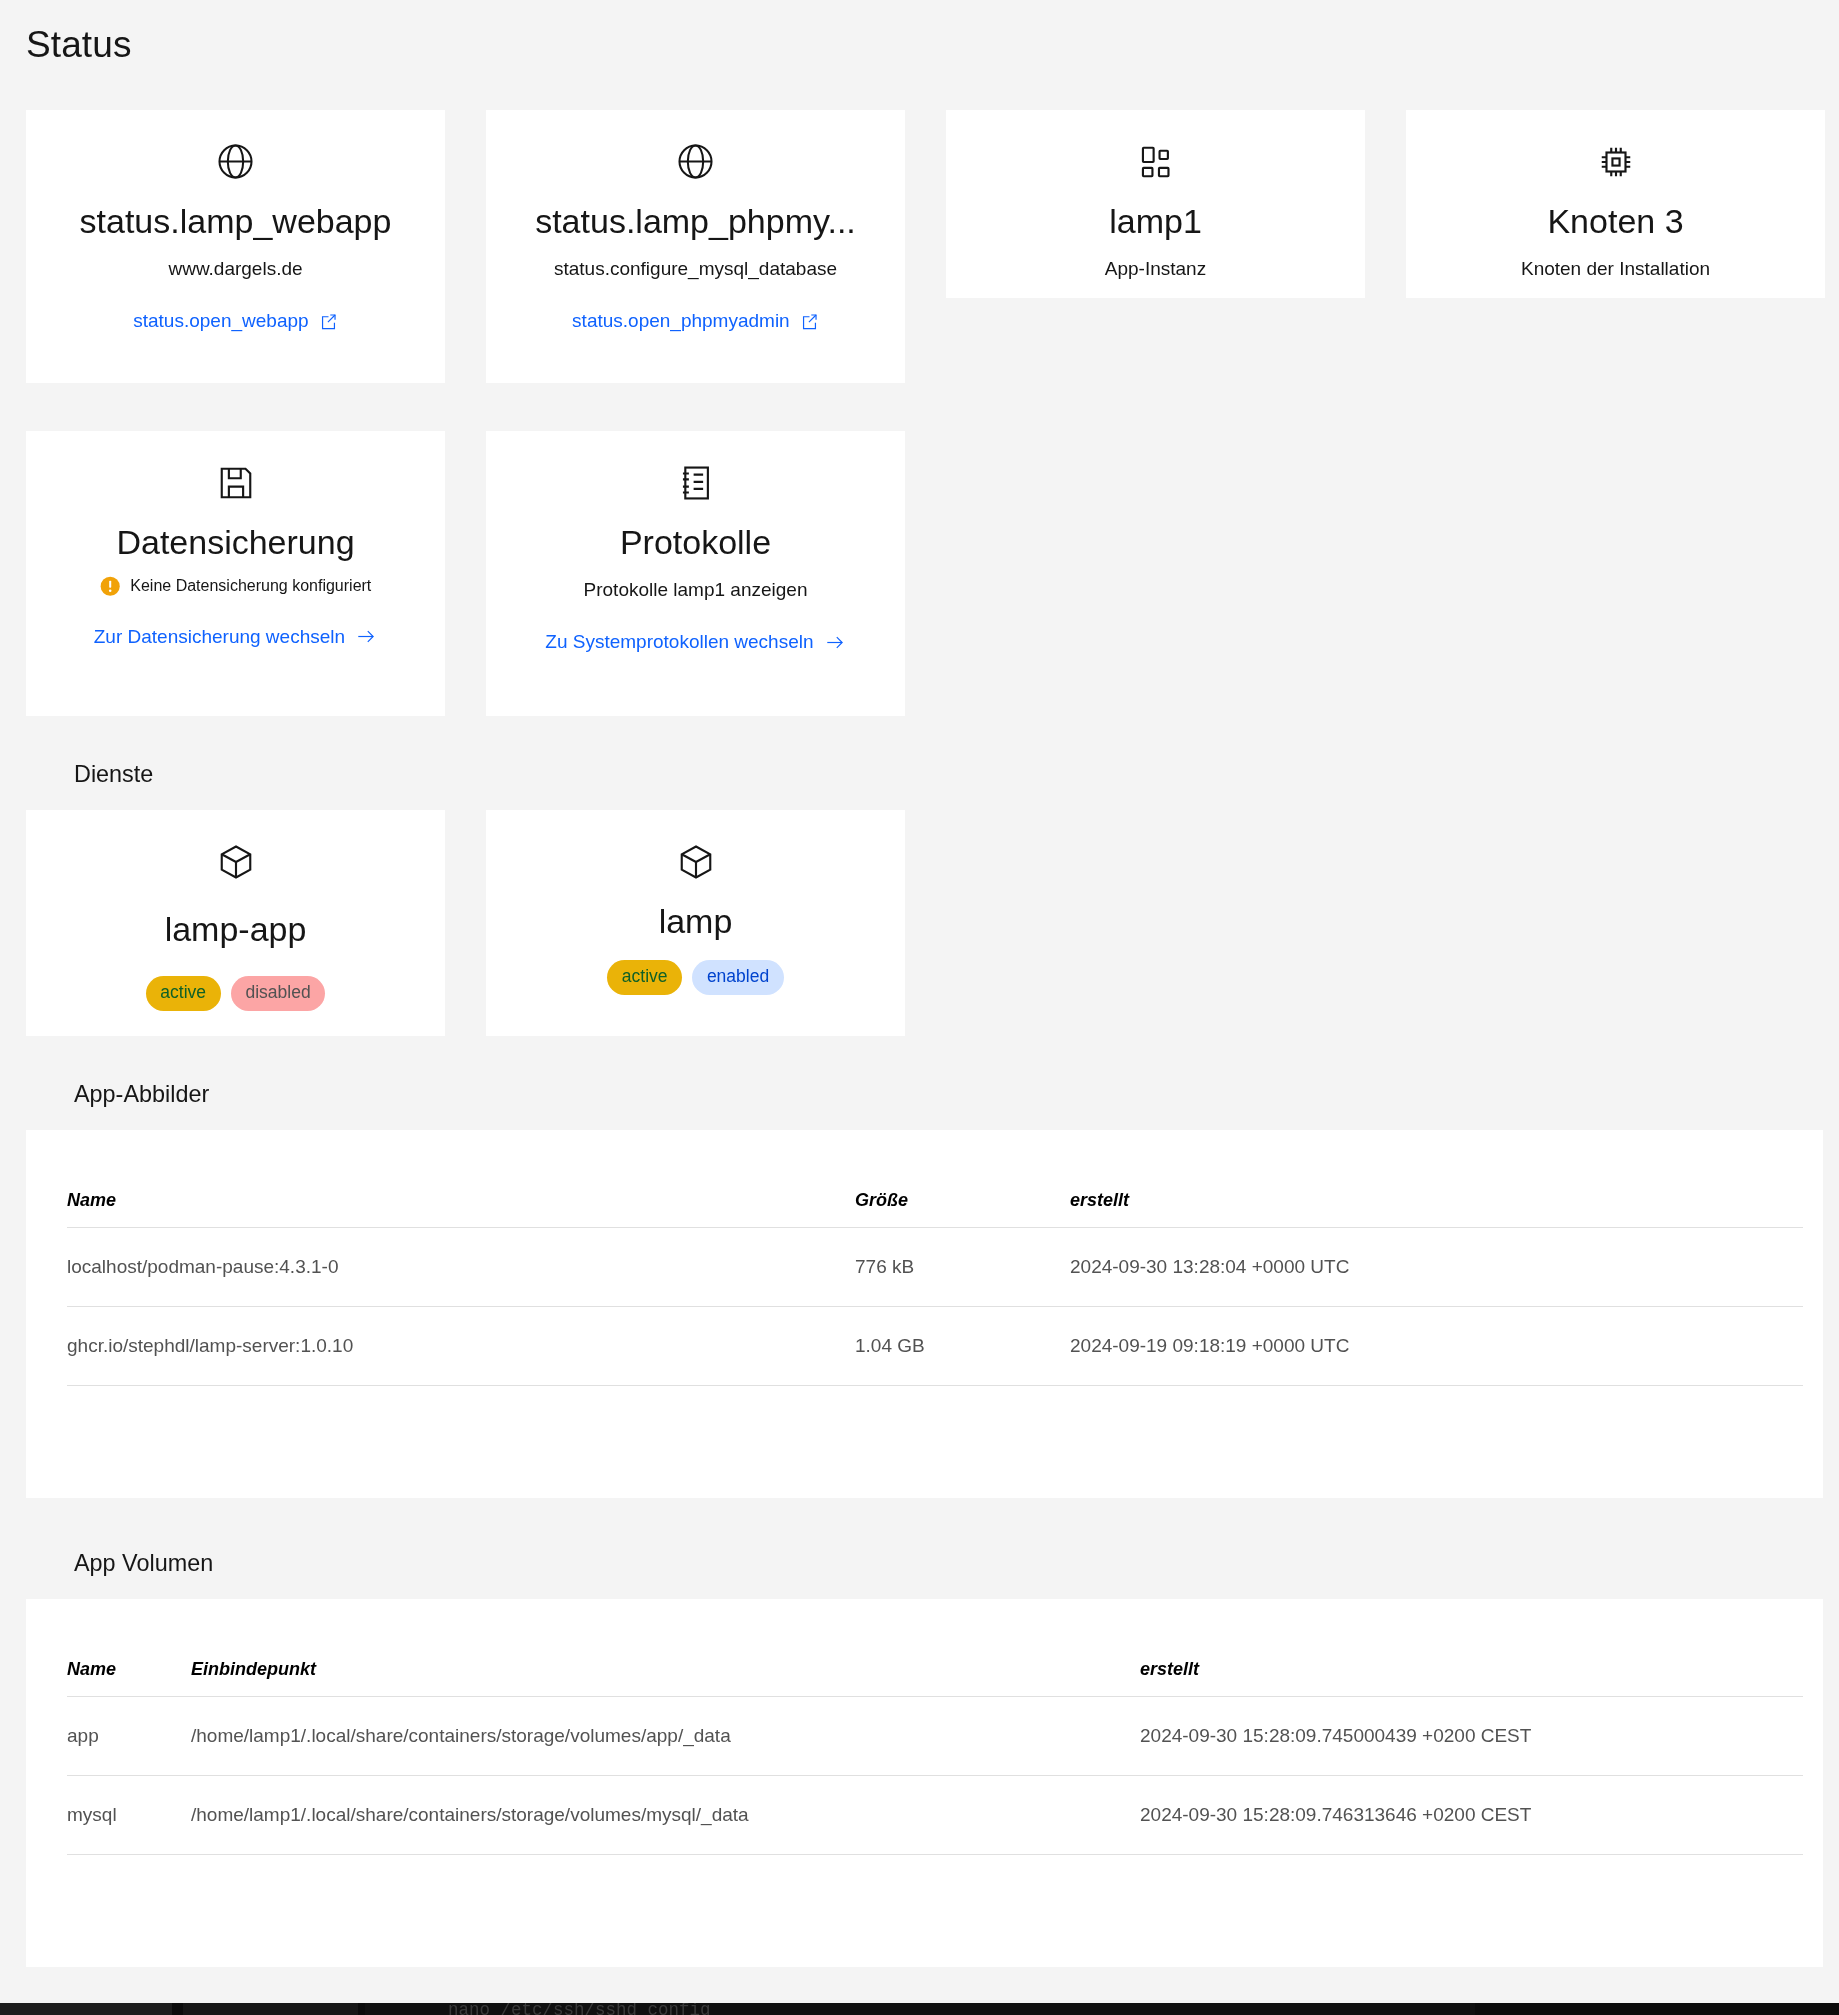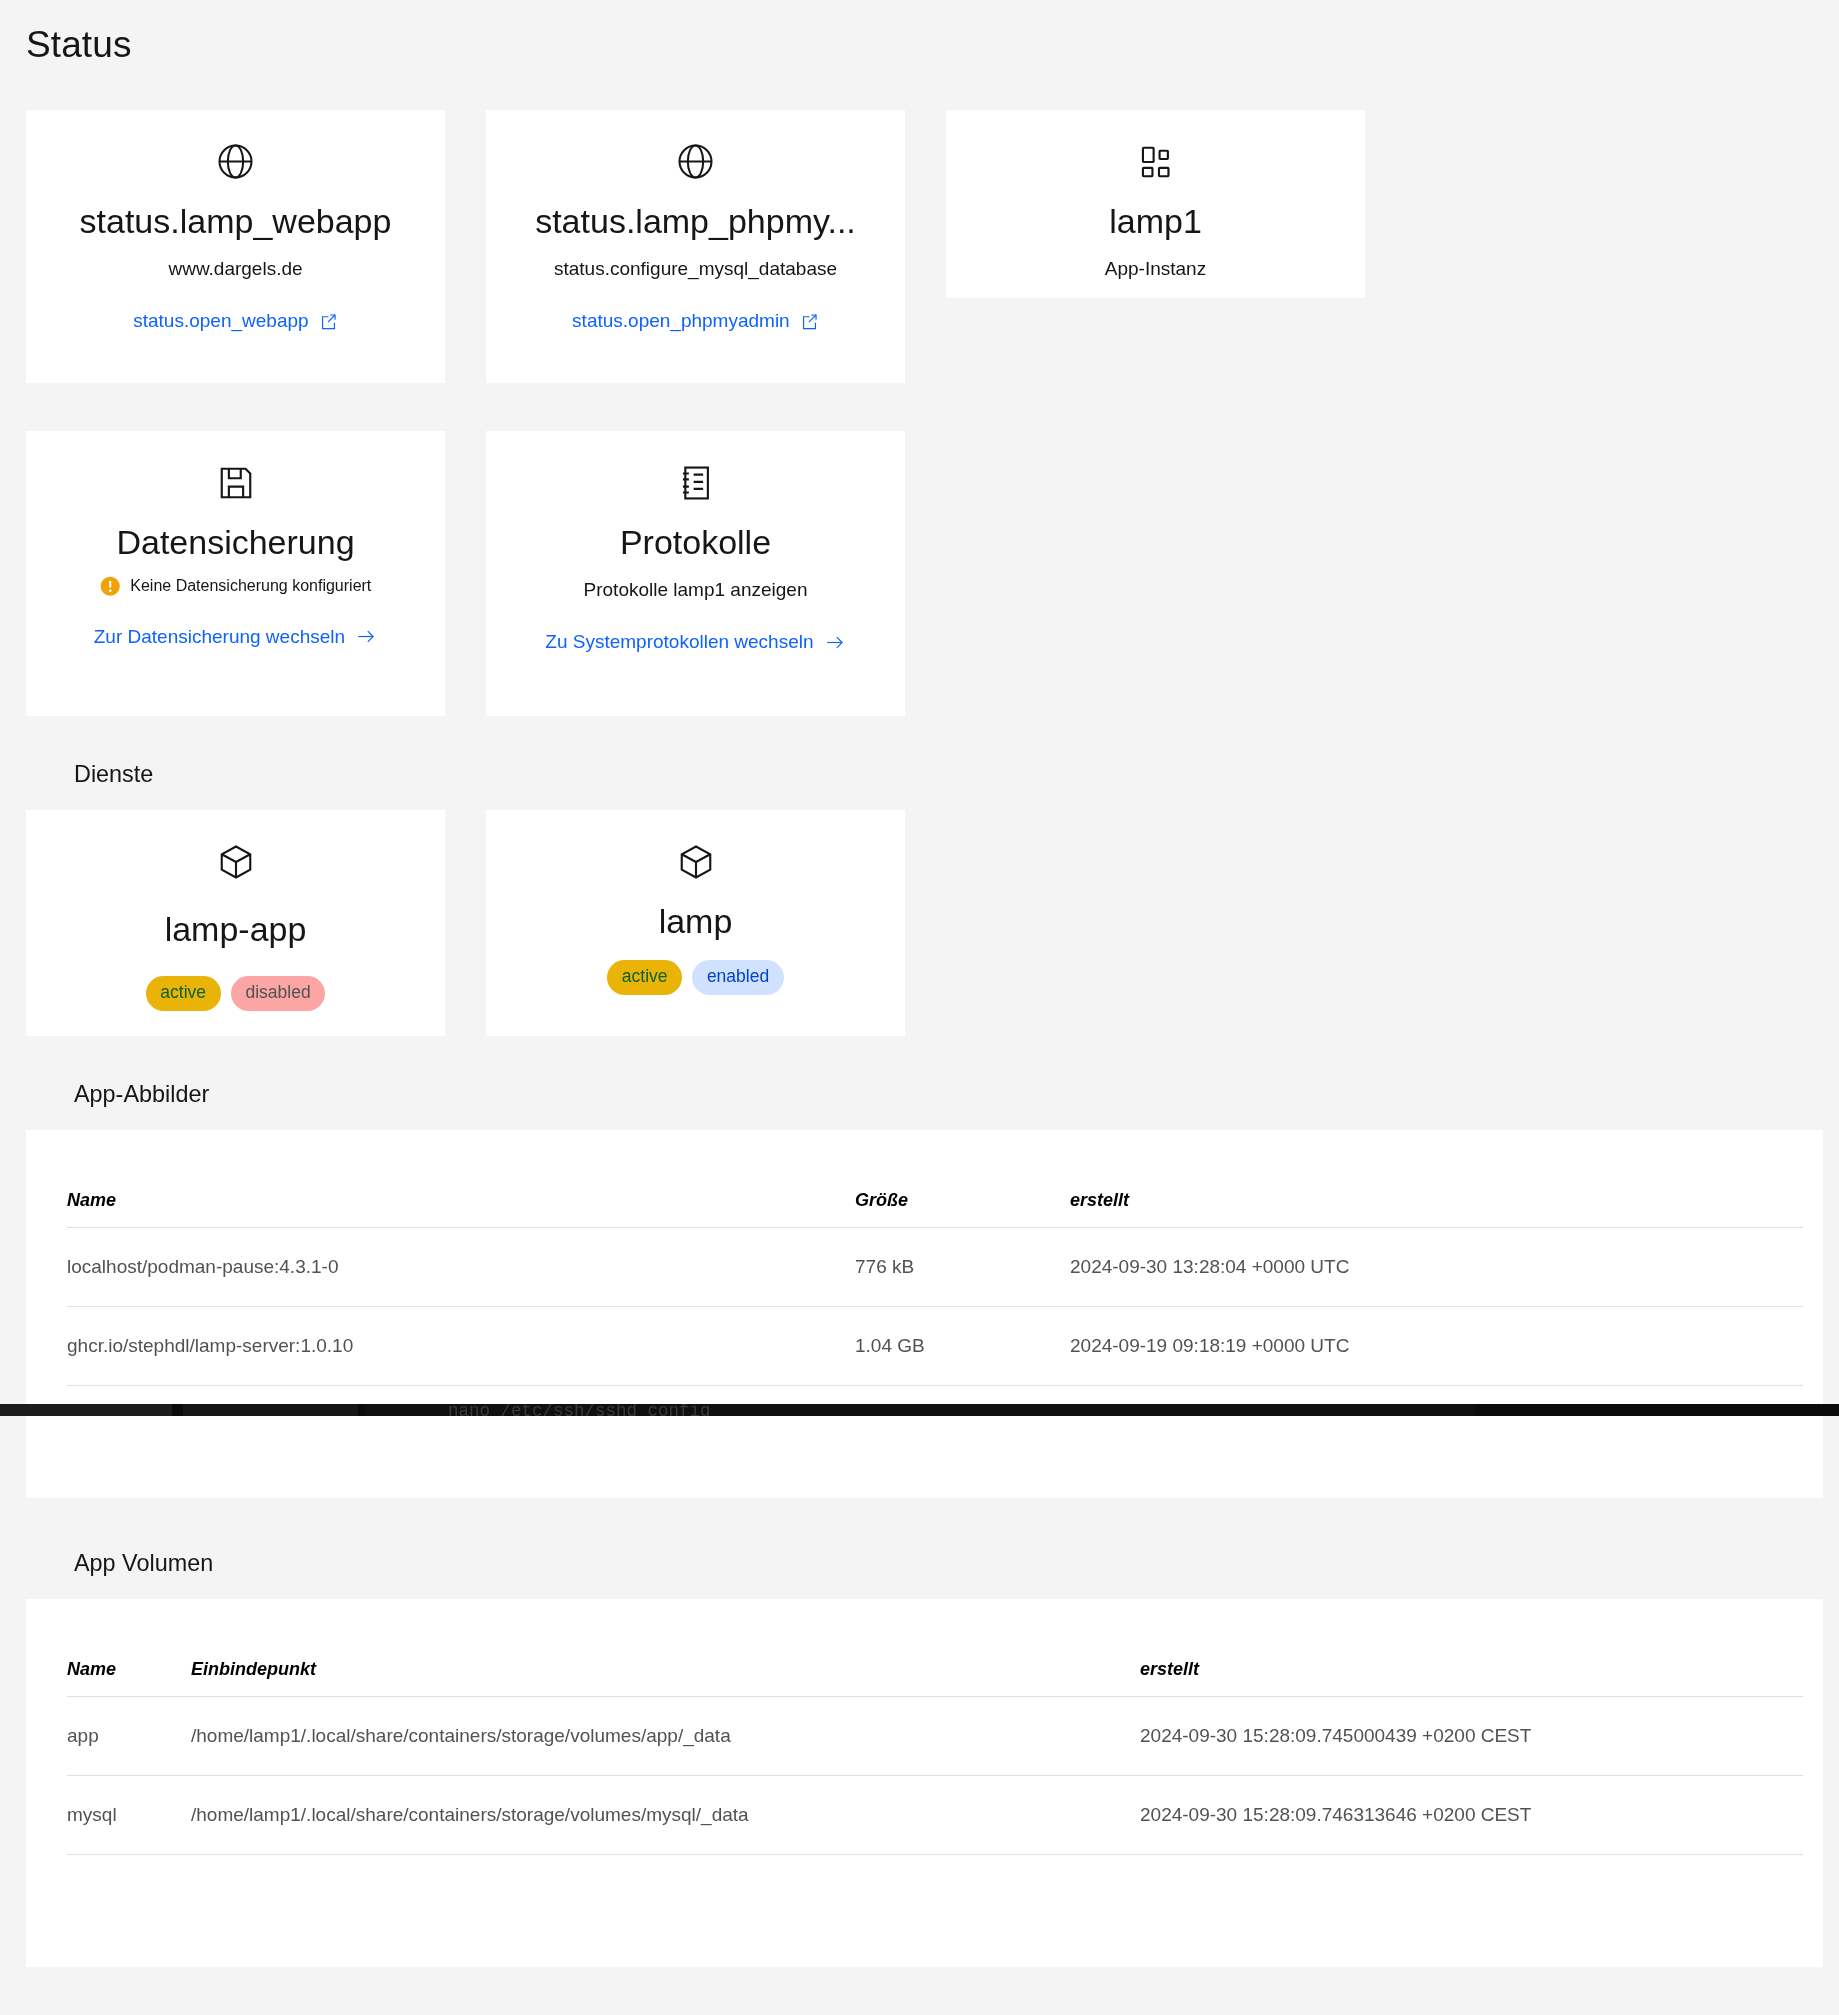--- a/index.html
+++ b/index.html
@@ -7,21 +7,21 @@
     margin: 0; padding: 0;
     width: 1840px; height: 2015px;
     background: #f4f4f4;
     font-family: "Liberation Sans", sans-serif;
     color: #161616;
     overflow: hidden;
   }
   .page {
     position: relative;
     width: 1840px;
-    height: 1416px;
+    height: 2015px;
     background: #f4f4f4;
   }
 
   
   .page-title {
     position: absolute;
     left: 26px; top: 23.4px;
     font-size: 37px;
     font-weight: 400;
     letter-spacing: 0.1px;
@@ -223,20 +223,31 @@
           <rect x="5" y="4" width="9" height="12" rx="0.6"></rect>
           <rect x="19" y="6.5" width="7" height="7" rx="0.6"></rect>
           <rect x="5" y="21" width="8" height="7" rx="0.6"></rect>
           <rect x="18.5" y="21" width="8" height="7" rx="0.6"></rect>
         </svg>
       </div>
       <div class="tile-name">lamp1</div>
       <div class="tile-sub">App-Instanz</div>
     </div>
 
+    <div class="tile" style="left:1380px; width:419px; height:188px;">
+      <div class="tile-icon">
+        <svg width="38" height="38" viewBox="0 0 32 32" fill="none" stroke="#161616" stroke-width="1.8">
+          <rect x="8" y="8" width="16" height="16"></rect>
+          <rect x="13" y="13" width="6" height="6"></rect>
+          <path d="M12 8V4M16 8V4M20 8V4M12 28v-4M16 28v-4M20 28v-4M8 12H4M8 16H4M8 20H4M28 12h-4M28 16h-4M28 20h-4"></path>
+        </svg>
+      </div>
+      <div class="tile-name">Knoten 3</div>
+      <div class="tile-sub">Knoten der Installation</div>
+    </div>
   </div>
 
   <div class="tile-row" style="top:431px; left:26px; width:1797px; height:285px;">
 
     <div class="tile" style="left:0px; width:419px; height:285px;">
       <div class="tile-icon">
         <svg width="38" height="38" viewBox="0 0 32 32" fill="none" stroke="#161616" stroke-width="1.8">
           <path d="M4 4h20l4 4v20H4z"></path>
           <path d="M10 4v8h10V4"></path>
           <path d="M10 28v-9h12v9"></path>

